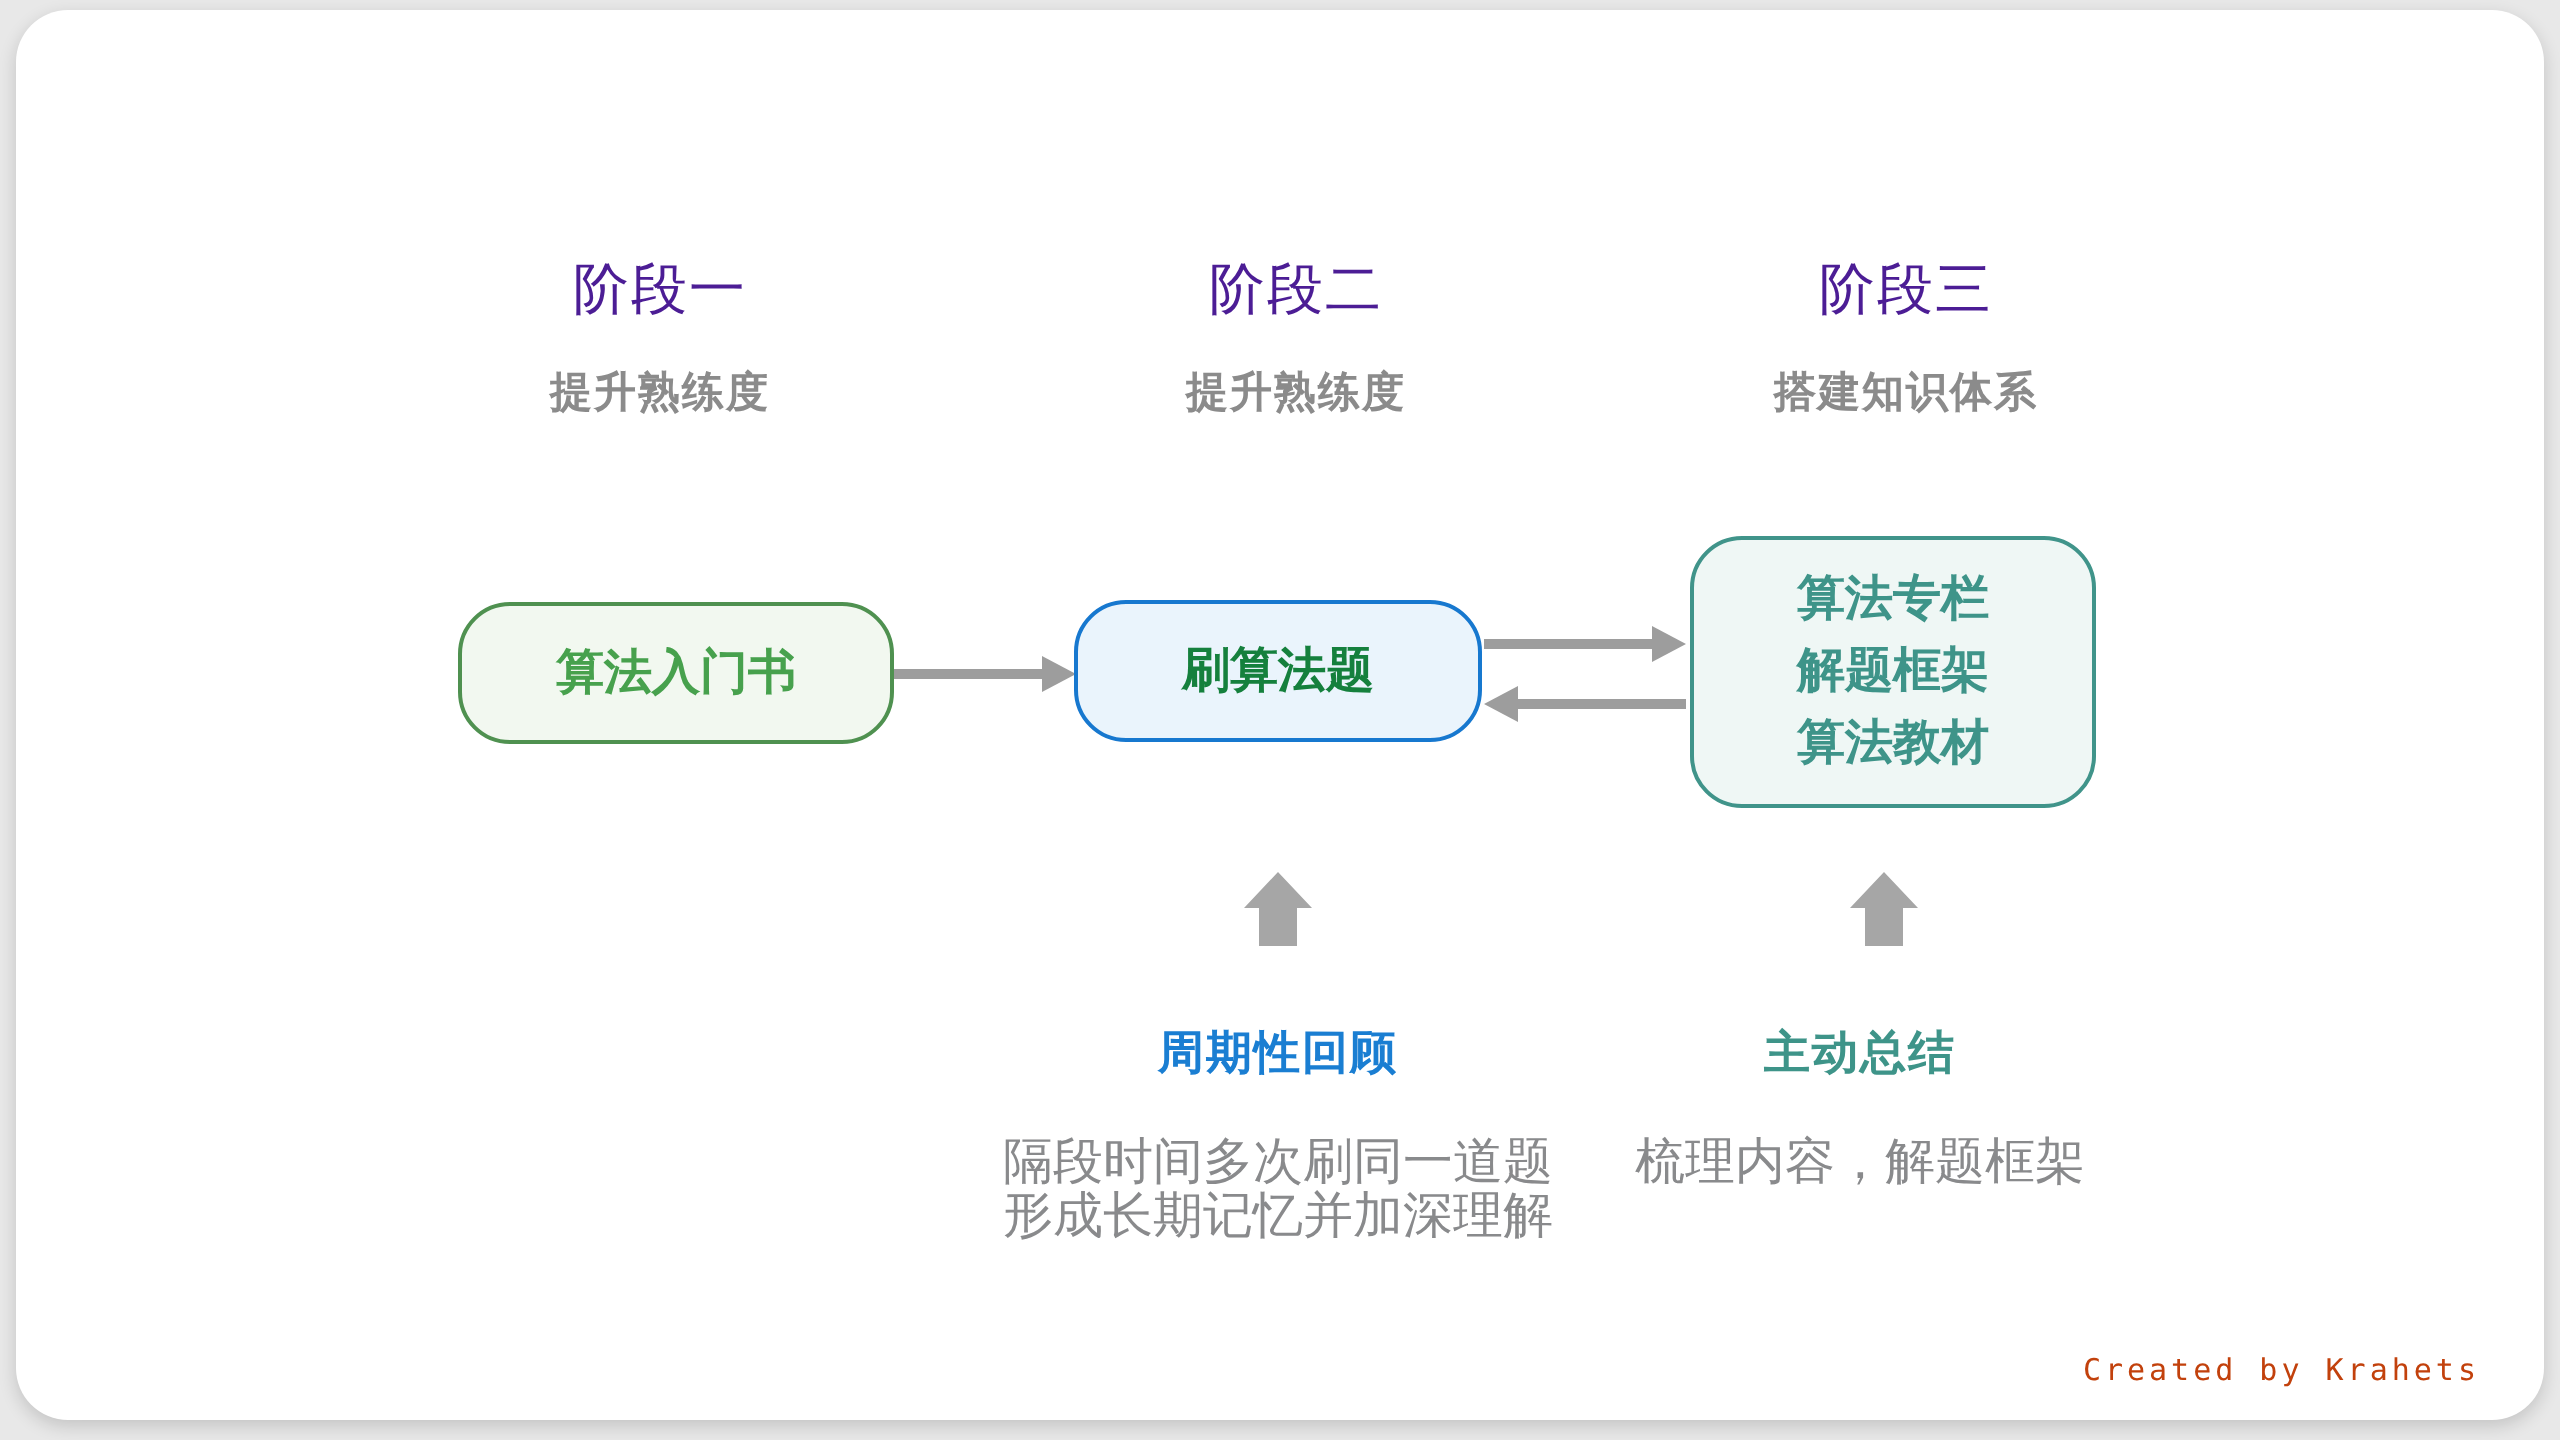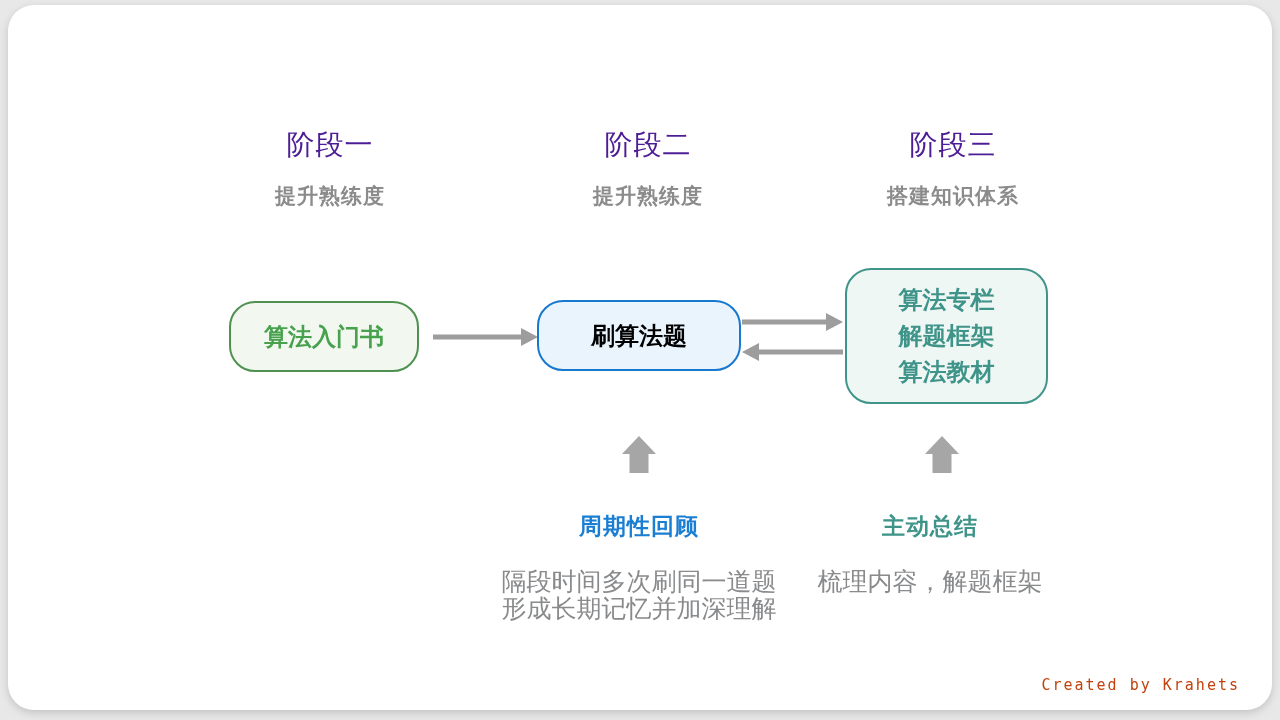--- a/index.html
+++ b/index.html
@@ -60,25 +60,25 @@
     align-items: center;
     justify-content: center;
     border-radius: 26px;
     border: 2.5px solid;
     font-weight: 700;
     font-size: 24px;
     text-align: center;
     white-space: nowrap;
   }
   .node.green  { border-color: #4f9150; background: #f2f8f0; color: #47a14d; }
-  .node.blue   { border-color: #1778cf; background: #eaf4fc; color: #000000; }
+  .node.blue   { border-color: #1778cf; background: #eaf4fc; color: #15803d; }
   .node.teal   { border-color: #40948a; background: #eff7f5; color: #3e9489; }
   .node-line { line-height: 36px; }
 
-  #node-intro-book { left: 229px; top: 301px; width: 190px; height: 71px; }
+  #node-intro-book { left: 229px; top: 301px; width: 218px; height: 71px; }
   #node-practice   { left: 537px; top: 300px; width: 204px; height: 71px; }
   #node-resources  { left: 845px; top: 268px; width: 203px; height: 136px; }
 
   
   .annotation {
     position: absolute;
     transform: translateX(-50%);
     text-align: center;
     white-space: nowrap;
   }

